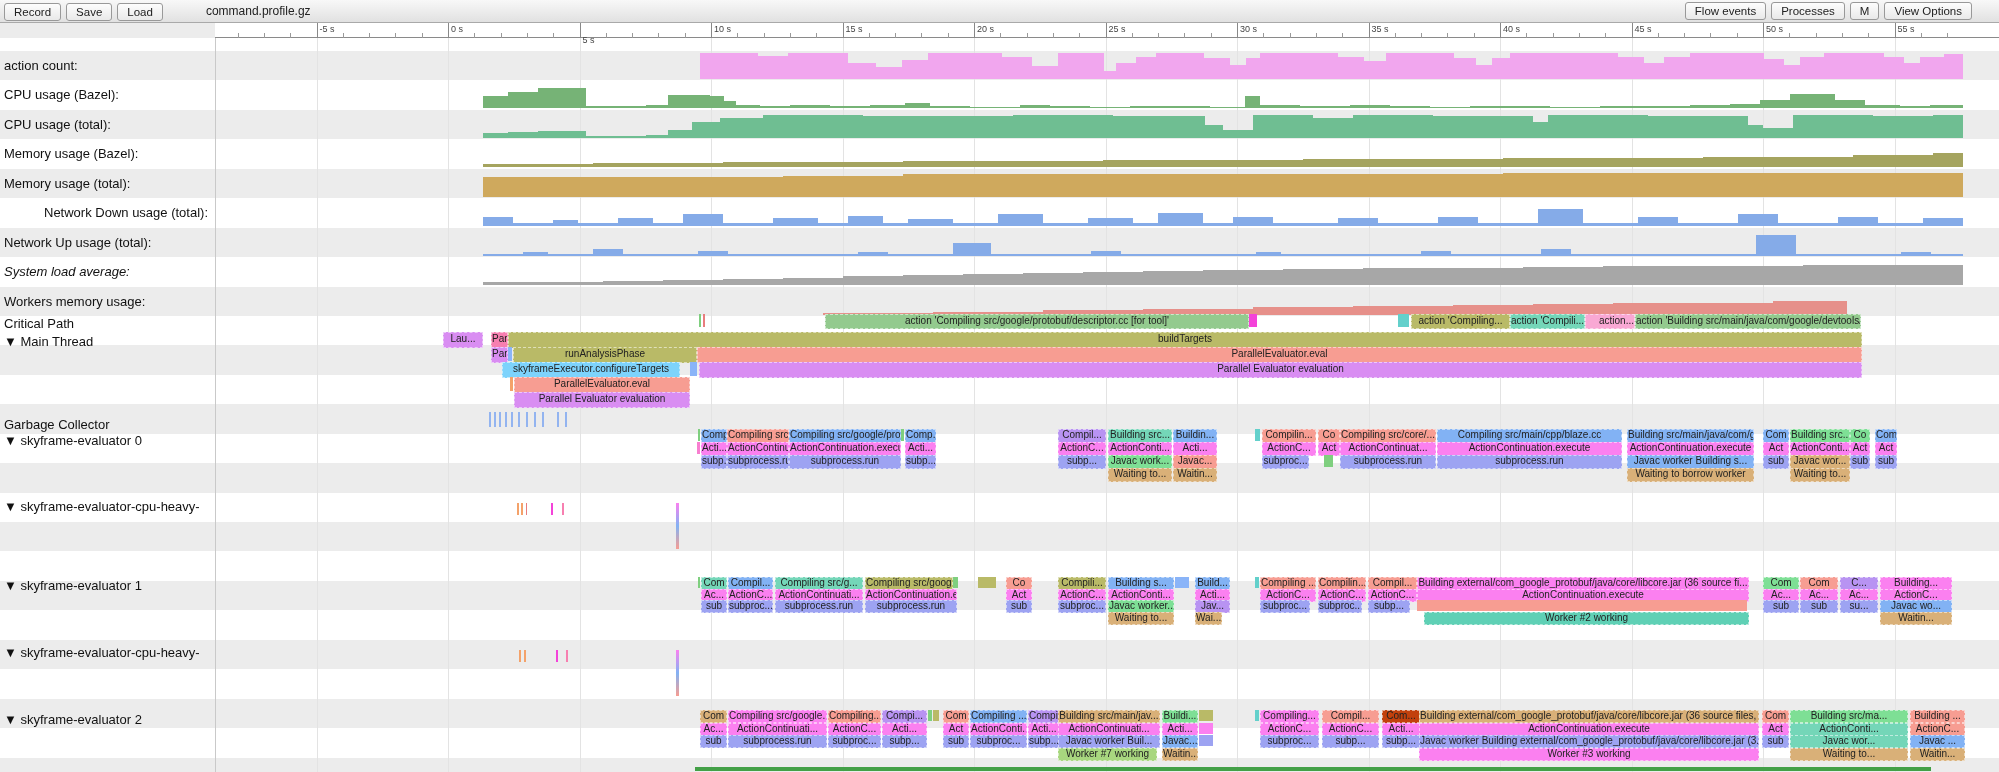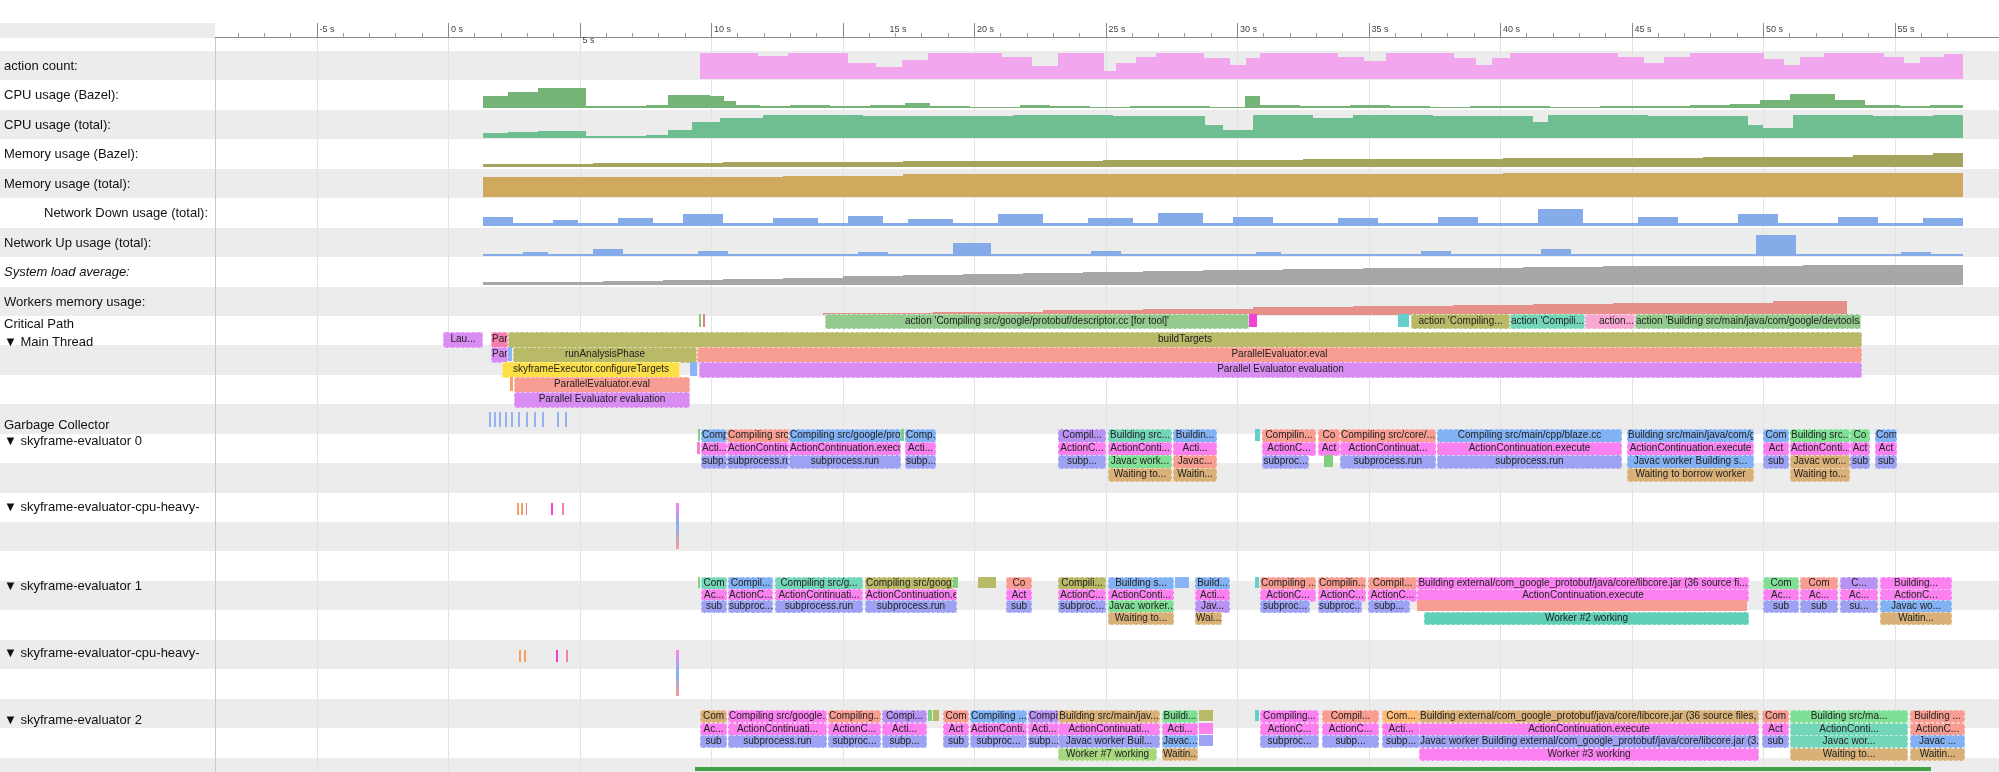--- a/index.html
+++ b/index.html
@@ -13,20 +13,30 @@
   .evt{position:absolute;font-size:10px;color:#222;text-align:center;white-space:nowrap;overflow:hidden;border:1px solid rgba(255,255,255,0.55);border-style:dashed;}
   .sliver{position:absolute;}
   .seg{position:absolute;}
   .tick-label{position:absolute;font-size:9px;color:#444;white-space:nowrap;}
   #process-bar{position:absolute;font-size:10px;color:#222;background:#d6d6d6;border-bottom:1px solid #bdbdbd;z-index:30;padding-left:8px;box-sizing:border-box;}
 </style>
 </head>
 <body>
 
 <div id="stage">
+  <div id="toolbar">
+    <span id="tb-left"><span class="tb-btn">Record</span><span class="tb-btn">Save</span><span class="tb-btn">Load</span></span>
+    <span id="tb-title">command.profile.gz</span>
+    <span id="tb-right">
+        <span class="tb-btn">Flow events</span>
+        <span class="tb-btn">Processes</span>
+        <span class="tb-btn">M</span>
+        <span class="tb-btn">View Options</span>
+      </span>
+  </div>
   <div id="ruler" style="position: absolute; left: 0px; top: 23px; width: 1999px; height: 15px; z-index: 40;">
       <div class="abs" style="left: 0px; top: 0px; width: 215px; height: 15px; background: rgb(236, 236, 236);"></div>
       <div class="abs" style="left: 215px; top: 0px; width: 1784px; height: 15px; background: rgb(255, 255, 255); border-bottom: 1px solid rgb(138, 138, 138);"></div>
       <div class="abs" style="left: 237.6px; top: 10px; width: 1px; height: 5px; background: rgb(153, 153, 153);"></div>
       <div class="abs" style="left: 263.9px; top: 10px; width: 1px; height: 5px; background: rgb(153, 153, 153);"></div>
       <div class="abs" style="left: 290.2px; top: 10px; width: 1px; height: 5px; background: rgb(153, 153, 153);"></div>
       <div class="abs" style="left: 316.5px; top: 0px; width: 1px; height: 15px; background: rgb(136, 136, 136);"></div>
       <div class="abs" style="left: 342.8px; top: 10px; width: 1px; height: 5px; background: rgb(153, 153, 153);"></div>
       <div class="abs" style="left: 369.1px; top: 10px; width: 1px; height: 5px; background: rgb(153, 153, 153);"></div>
       <div class="abs" style="left: 395.4px; top: 10px; width: 1px; height: 5px; background: rgb(153, 153, 153);"></div>
@@ -86,21 +96,21 @@
       <div class="abs" style="left: 1815.6px; top: 10px; width: 1px; height: 5px; background: rgb(153, 153, 153);"></div>
       <div class="abs" style="left: 1841.9px; top: 10px; width: 1px; height: 5px; background: rgb(153, 153, 153);"></div>
       <div class="abs" style="left: 1868.2px; top: 10px; width: 1px; height: 5px; background: rgb(153, 153, 153);"></div>
       <div class="abs" style="left: 1894.5px; top: 0px; width: 1px; height: 15px; background: rgb(136, 136, 136);"></div>
       <div class="abs" style="left: 1920.8px; top: 10px; width: 1px; height: 5px; background: rgb(153, 153, 153);"></div>
       <div class="abs" style="left: 1947.1px; top: 10px; width: 1px; height: 5px; background: rgb(153, 153, 153);"></div>
       <div class="tick-label" style="left: 319.5px; top: 1px;">-5 s</div>
       <div class="tick-label" style="left: 451px; top: 1px;">0 s</div>
       <div class="tick-label" style="left: 582.5px; top: 12px;">5 s</div>
       <div class="tick-label" style="left: 714px; top: 1px;">10 s</div>
-      <div class="tick-label" style="left: 845.5px; top: 1px; margin-left: 44px;">15 s</div>
+      <div class="tick-label" style="left: 845.5px; top: 1px;">15 s</div>
       <div class="tick-label" style="left: 977px; top: 1px;">20 s</div>
       <div class="tick-label" style="left: 1108.5px; top: 1px;">25 s</div>
       <div class="tick-label" style="left: 1240px; top: 1px;">30 s</div>
       <div class="tick-label" style="left: 1371.5px; top: 1px;">35 s</div>
       <div class="tick-label" style="left: 1503px; top: 1px;">40 s</div>
       <div class="tick-label" style="left: 1634.5px; top: 1px;">45 s</div>
       <div class="tick-label" style="left: 1766px; top: 1px;">50 s</div>
       <div class="tick-label" style="left: 1897.5px; top: 1px;">55 s</div>
     </div>
   <div id="content">
@@ -378,21 +388,21 @@
       <div class="evt" style="left: 1585px; top: 314px; width: 48px; height: 13px; line-height: 11px; background: #f9a8d4; text-align: right;">action...</div>
       <div class="evt" style="left: 1635px; top: 314px; width: 224px; height: 13px; line-height: 11px; background: rgb(147, 202, 142);">action 'Building src/main/java/com/google/devtools/build/lib/buildeventst...</div>
       <div class="row-label" style="top: 334px;">▼  Main Thread</div>
       <div class="evt" style="left: 443px; top: 332px; width: 38px; height: 14px; line-height: 12px; background: rgb(217, 141, 242);">Lau...</div>
       <div class="evt" style="left: 491px; top: 332px; width: 15px; height: 14px; line-height: 12px; background: rgb(247, 127, 176);">Par</div>
       <div class="evt" style="left: 508px; top: 332px; width: 1352px; height: 14px; line-height: 12px; background: rgb(185, 186, 103);">buildTargets</div>
       <div class="evt" style="left: 491px; top: 347px; width: 15px; height: 14px; line-height: 12px; background: rgb(217, 141, 242);">Par</div>
       <div class="sliver" style="left: 508px; top: 347px; width: 4px; height: 14px; background: rgb(138, 180, 248);"></div>
       <div class="evt" style="left: 513px; top: 347px; width: 182px; height: 14px; line-height: 12px; background: rgb(185, 186, 103);">runAnalysisPhase</div>
       <div class="evt" style="left: 697px; top: 347px; width: 1163px; height: 14px; line-height: 12px; background: rgb(247, 157, 146);">ParallelEvaluator.eval</div>
-      <div class="evt" style="left: 502px; top: 362px; width: 176px; height: 14px; line-height: 12px; background: #fde047;">skyframeExecutor.configureTargets</div>
+      <div class="evt" style="left: 502px; top: 362px; width: 176px; height: 14px; line-height: 12px; background: #7dd3fc;">skyframeExecutor.configureTargets</div>
       <div class="sliver" style="left: 690px; top: 362px; width: 7px; height: 14px; background: rgb(138, 180, 248);"></div>
       <div class="evt" style="left: 699px; top: 362px; width: 1161px; height: 14px; line-height: 12px; background: rgb(217, 141, 242);">Parallel Evaluator evaluation</div>
       <div class="sliver" style="left: 510px; top: 377px; width: 3px; height: 14px; background: rgb(244, 162, 106);"></div>
       <div class="evt" style="left: 514px; top: 377px; width: 174px; height: 14px; line-height: 12px; background: rgb(247, 157, 146);">ParallelEvaluator.eval</div>
       <div class="evt" style="left: 514px; top: 392px; width: 174px; height: 14px; line-height: 12px; background: rgb(217, 141, 242);">Parallel Evaluator evaluation</div>
       <div class="row-label" style="top: 433px;">▼  skyframe-evaluator 0</div>
       <div class="sliver" style="left: 698px; top: 429px; width: 2px; height: 12px; background: rgb(127, 207, 127);"></div>
       <div class="evt" style="left: 701px; top: 429px; width: 24px; height: 12px; line-height: 10px; background: rgb(130, 178, 244);">Compil...</div>
       <div class="evt" style="left: 727px; top: 429px; width: 60px; height: 12px; line-height: 10px; background: rgb(247, 157, 146);">Compiling src/g...</div>
       <div class="evt" style="left: 789px; top: 429px; width: 110px; height: 12px; line-height: 10px; background: rgb(130, 178, 244);">Compiling src/google/protobuf/generat...</div>
@@ -528,21 +538,21 @@
       <div class="sliver" style="left: 933px; top: 710px; width: 6px; height: 11px; background: rgb(185, 186, 103);"></div>
       <div class="evt" style="left: 943px; top: 710px; width: 24px; height: 11px; line-height: 9px; background: rgb(247, 157, 146);">Com</div>
       <div class="evt" style="left: 970px; top: 710px; width: 55px; height: 11px; line-height: 9px; background: rgb(130, 178, 244);">Compiling ...</div>
       <div class="evt" style="left: 1028px; top: 710px; width: 30px; height: 11px; line-height: 9px; background: rgb(184, 147, 242);">Compil...</div>
       <div class="evt" style="left: 1058px; top: 710px; width: 100px; height: 11px; line-height: 9px; background: rgb(217, 176, 120);">Building src/main/jav...</div>
       <div class="evt" style="left: 1162px; top: 710px; width: 34px; height: 11px; line-height: 9px; background: rgb(126, 223, 149);">Buildi...</div>
       <div class="sliver" style="left: 1199px; top: 710px; width: 14px; height: 11px; background: rgb(185, 186, 103);"></div>
       <div class="sliver" style="left: 1255px; top: 710px; width: 4px; height: 11px; background: rgb(99, 208, 203);"></div>
       <div class="evt" style="left: 1260px; top: 710px; width: 57px; height: 11px; line-height: 9px; background: rgb(251, 128, 240);">Compiling...</div>
       <div class="evt" style="left: 1322px; top: 710px; width: 55px; height: 11px; line-height: 9px; background: rgb(247, 157, 146);">Compil...</div>
-      <div class="evt" style="left: 1382px; top: 710px; width: 36px; height: 11px; line-height: 9px; background: #fdba74;">Com...</div>
+      <div class="evt" style="left: 1382px; top: 710px; width: 36px; height: 11px; line-height: 9px; background: #c2410c;">Com...</div>
       <div class="evt" style="left: 1419px; top: 710px; width: 338px; height: 11px; line-height: 9px; background: rgb(217, 176, 120);">Building external/com_google_protobuf/java/core/libcore.jar (36 source files, 1 source jar)</div>
       <div class="evt" style="left: 1762px; top: 710px; width: 25px; height: 11px; line-height: 9px; background: rgb(247, 157, 146);">Com</div>
       <div class="evt" style="left: 1790px; top: 710px; width: 116px; height: 11px; line-height: 9px; background: rgb(126, 223, 149);">Building src/ma...</div>
       <div class="evt" style="left: 1910px; top: 710px; width: 53px; height: 11px; line-height: 9px; background: rgb(247, 157, 146);">Building ...</div>
       <div class="evt" style="left: 700px; top: 722.5px; width: 25px; height: 11px; line-height: 9px; background: rgb(251, 128, 240);">Ac...</div>
       <div class="evt" style="left: 728px; top: 722.5px; width: 97px; height: 11px; line-height: 9px; background: rgb(251, 128, 240);">ActionContinuati...</div>
       <div class="evt" style="left: 828px; top: 722.5px; width: 51px; height: 11px; line-height: 9px; background: rgb(251, 128, 240);">ActionC...</div>
       <div class="evt" style="left: 882px; top: 722.5px; width: 43px; height: 11px; line-height: 9px; background: rgb(251, 128, 240);">Acti...</div>
       <div class="evt" style="left: 943px; top: 722.5px; width: 24px; height: 11px; line-height: 9px; background: rgb(251, 128, 240);">Act</div>
       <div class="evt" style="left: 970px; top: 722.5px; width: 55px; height: 11px; line-height: 9px; background: rgb(251, 128, 240);">ActionConti...</div>

